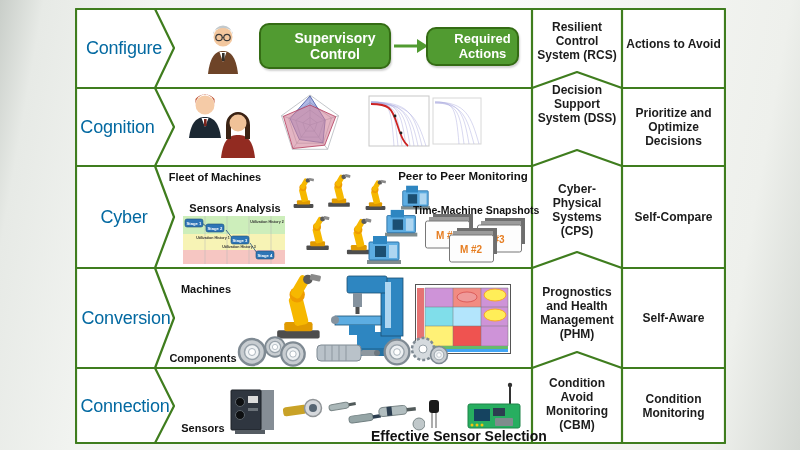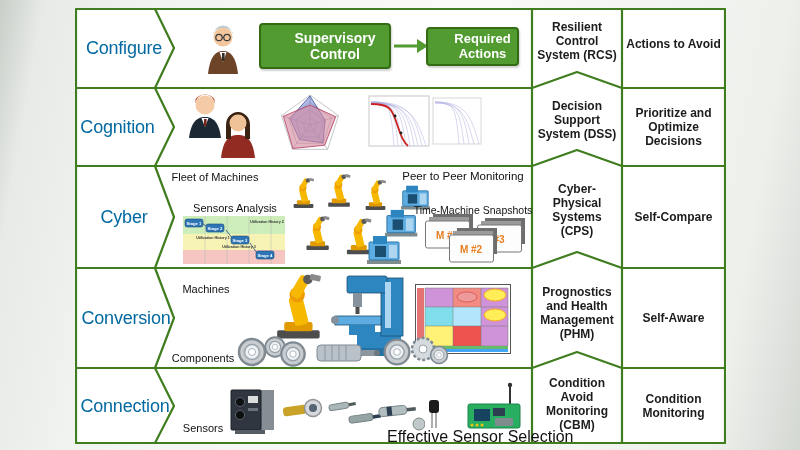--- a/index.html
+++ b/index.html
@@ -9,23 +9,23 @@
     background:linear-gradient(100deg,#c9cec9 0%,#e7eae6 5%,#f2f4f1 18%,#fafbf9 55%,#eef0ec 90%,#d4d8d3 100%);
   }
   #stage{position:relative;width:800px;height:450px;}
   #diagram{position:absolute;left:75px;top:8px;width:651px;height:436px;background:#ffffff;}
   .abs{position:absolute;}
   .stage-label{font-weight:normal;font-size:18px;color:#0369a1;text-align:center;letter-spacing:-0.2px;}
   .sys-cell,.cap-cell{
     display:flex;align-items:center;justify-content:center;text-align:center;
     font-weight:bold;font-size:12px;color:#1c1c1c;line-height:1.18;padding:0 3px;box-sizing:border-box;
   }
-  .mini-label{font-weight:normal;font-size:11px;color:#111;text-align:center;white-space:nowrap;}
+  .mini-label{font-weight:bold;font-size:11px;color:#111;text-align:center;white-space:nowrap;}
   .gbox{
-    background:#519b31;border:2px solid #346c14;border-radius:4px;color:#fff;font-weight:bold;
+    background:#519b31;border:2px solid #346c14;border-radius:10px;color:#fff;font-weight:bold;
     display:flex;align-items:center;justify-content:center;text-align:center;line-height:1.15;box-sizing:border-box;
     box-shadow:1px 2px 2px rgba(0,0,0,0.18);
     padding-left:20px;
   }
   svg{display:block;}
 </style>
 </head>
 <body>
 
 <div id="stage">
@@ -75,21 +75,21 @@
       </g>
     </svg>
 
     <div class="abs stage-label" style="left:1px;top:30px;width:96px">Configure</div>
     <div class="abs stage-label" style="left:1px;top:109px;width:83px">Cognition</div>
     <div class="abs stage-label" style="left:1px;top:199px;width:96px">Cyber</div>
     <div class="abs stage-label" style="left:1px;top:300px;width:100px">Conversion</div>
     <div class="abs stage-label" style="left:1px;top:388px;width:98px">Connection</div>
 
     <div class="abs sys-cell" style="left:457px;top:0;width:90px;height:80px;transform:translateY(-7px)">Resilient Control System (RCS)</div>
-    <div class="abs sys-cell" style="left:457px;top:80px;width:90px;height:78px;transform:translateY(-7px)">Decision Support System (DSS)</div>
+    <div class="abs sys-cell" style="left:457px;top:64px;width:90px;height:78px;transform:translateY(-7px)">Decision Support System (DSS)</div>
     <div class="abs sys-cell" style="left:457px;top:158px;width:90px;height:102px;transform:translateY(-7px)">Cyber- Physical Systems (CPS)</div>
     <div class="abs sys-cell" style="left:457px;top:260px;width:90px;height:100px;transform:translateY(-5px)">Prognostics and Health Management (PHM)</div>
     <div class="abs sys-cell" style="left:457px;top:360px;width:90px;height:76px;transform:translateY(-2px)">Condition Avoid Monitoring (CBM)</div>
 
     <div class="abs cap-cell" style="left:547px;top:0;width:103px;height:72px">Actions to Avoid</div>
     <div class="abs cap-cell" style="left:547px;top:80px;width:103px;height:78px">Prioritize and Optimize Decisions</div>
     <div class="abs cap-cell" style="left:547px;top:158px;width:103px;height:102px">Self-Compare</div>
     <div class="abs cap-cell" style="left:547px;top:260px;width:103px;height:100px">Self-Aware</div>
     <div class="abs cap-cell" style="left:547px;top:360px;width:103px;height:76px">Condition Monitoring</div>
 
@@ -314,16 +314,16 @@
       <line x1="45" y1="22" x2="45" y2="3" stroke="#333333" stroke-width="2"></line>
       <circle cx="45" cy="3" r="2.2" fill="#333333"></circle>
       <rect x="3" y="22" width="52" height="24" rx="2" fill="#27ae60" stroke="#1e8449"></rect>
       <rect x="9" y="27" width="16" height="12" fill="#154360"></rect>
       <rect x="28" y="26" width="12" height="8" fill="#2c3e50"></rect>
       <rect x="30" y="36" width="18" height="8" rx="1" fill="#7f8c8d"></rect>
       <circle cx="7" cy="43" r="1.5" fill="#f1c40f"></circle>
         <circle cx="12" cy="43" r="1.5" fill="#f1c40f"></circle>
         <circle cx="17" cy="43" r="1.5" fill="#f1c40f"></circle>
     </svg>
-    <div class="abs mini-label" style="left:312px;top:420px;width:160px;font-size:16px;text-align:right">Effective Sensor Selection</div>
+    <div class="abs mini-label" style="left:296px;top:420px;width:160px;font-size:14px;text-align:right">Effective Sensor Selection</div>
 
   </div>
 </div>
 
 </body></html>

